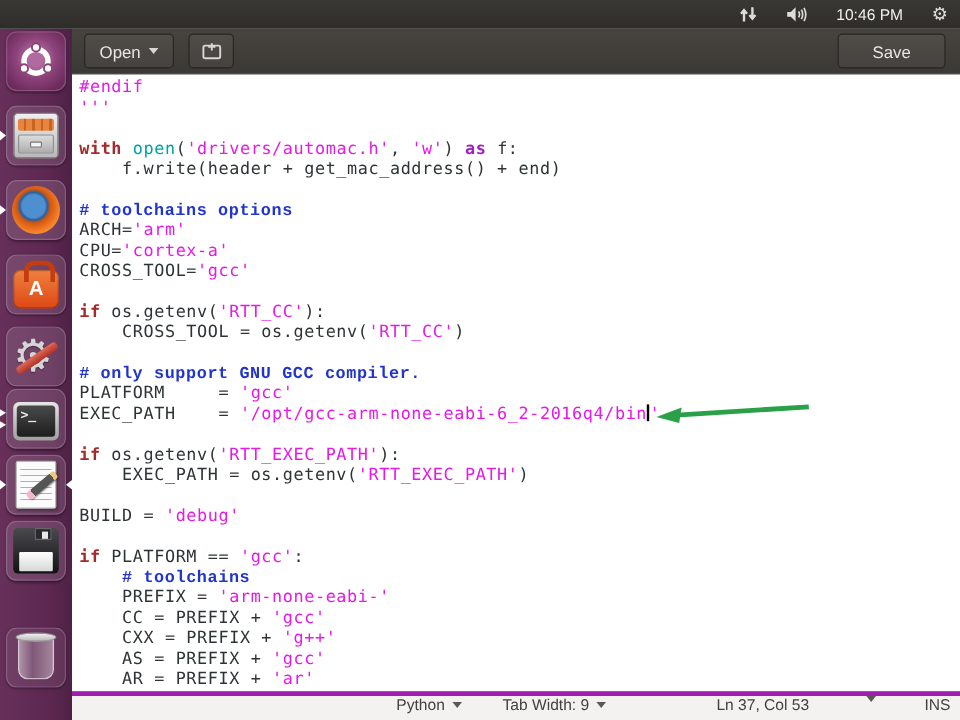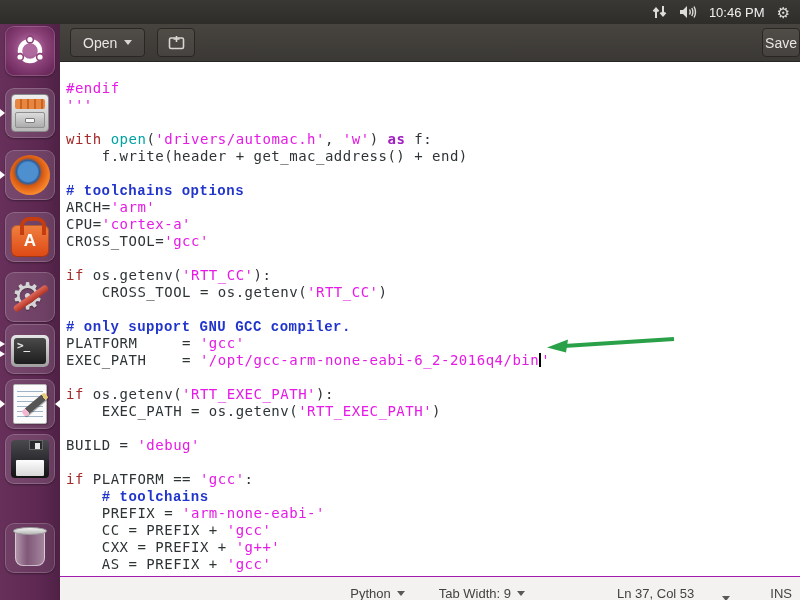--- a/index.html
+++ b/index.html
@@ -6,21 +6,21 @@
   html,body { width:800px; height:600px; overflow:hidden; background:#fff;
               font-family:"Liberation Sans", sans-serif; }
   .screen { position:relative; width:800px; height:600px; }
 
   
   .topbar { position:absolute; left:0; top:0; width:800px; height:24px;
             background:linear-gradient(#3a3834,#2f2d2a); color:#fff;
             display:flex; align-items:center; z-index:30; }
   .topbar-title { font-size:13px; font-weight:bold; padding-left:8px; color:#f1f0ee;
                   white-space:nowrap; }
-  .tray { margin-left:auto; display:flex; align-items:center; gap:12px; padding-right:10px; }
+  .tray { margin-left:auto; display:flex; align-items:center; gap:24px; padding-right:10px; }
   .tray svg { display:block; }
   .tray-time { font-size:13px; color:#f1f0ee; }
   .tray-gear { font-size:15px; color:#dedcd8; line-height:1; }
 
   
   .launcher { position:absolute; left:0; top:24px; width:60px; height:576px;
               background:linear-gradient(90deg,#66305a,#5c2751 70%,#4e2145); z-index:20; }
   .tile { position:absolute; left:5px; width:50px; height:50px; border-radius:9px;
           background:rgba(255,255,255,.12); box-shadow:inset 0 0 0 1px rgba(255,255,255,.18),0 1px 2px rgba(0,0,0,.35);
           display:flex; align-items:center; justify-content:center; }
@@ -88,43 +88,43 @@
 
   
   .headerbar { position:absolute; left:60px; top:24px; width:740px; height:38px;
     background:linear-gradient(#47443f,#3b3935); border-bottom:1px solid #282624;
     display:flex; align-items:center; z-index:10; }
   .hbtn { height:29px; background:linear-gradient(#504d47,#454240);
     border:1px solid #292723; border-radius:4px; color:#e8e6e2; font-size:14px;
     display:flex; align-items:center; gap:7px; padding:0 12px; }
   .hbtn.openbtn { margin-left:10px; }
   .hbtn.iconbtn { margin-left:12px; width:38px; justify-content:center; padding:0; }
-  .hbtn.savebtn { margin-left:auto; padding:0 2px; }
+  .hbtn.savebtn { margin-left:auto; margin-right:12px; padding:0 28px; }
   .chev { width:0; height:0; border-left:4px solid transparent; border-right:4px solid transparent;
     border-top:5px solid #d8d6d2; display:inline-block; }
 
   
   .editor { position:absolute; left:60px; top:62px; width:740px; height:514px;
     background:#fff; overflow:hidden; }
   .code { font-family:"DejaVu Sans Mono","Liberation Mono",monospace; font-size:14px;
-    line-height:17px; letter-spacing:0.5px; color:#2e3436; padding:18px 0 0 6px;
+    line-height:17px; letter-spacing:0.5px; color:#2e3436; padding:3px 0 0 6px;
     white-space:pre; }
   .code-line { height:17px; }
-  .kw  { color:var(--kw);  font-weight:normal; }
+  .kw  { color:var(--kw);  font-weight:bold; }
   .kw2 { color:var(--kw2); font-weight:bold; }
   .com { color:var(--com); font-weight:bold;font-family:Liberation Mono, monospace; }
   .str { color:var(--str); }
   .bi  { color:var(--bi); }
   .caret { display:inline-block; width:2px; height:14px; background:#000; vertical-align:-2px; }
 
   .arrow-annot { position:absolute; left:486px; top:273px; width:130px; height:20px; }
 
   
   .statusbar { position:absolute; left:60px; top:576px; width:740px; height:25px;
-    background:#f3f2f0; border-top:1px solid #a21caf; display:flex; align-items:flex-end;
+    background:#f3f2f0; border-top:4px solid #a21caf; display:flex; align-items:flex-start;
     font-size:13px; color:#43423f; }
   .sb-item { display:flex; align-items:center; gap:6px; }
   .chev-dark { width:0; height:0; border-left:4px solid transparent; border-right:4px solid transparent;
     border-top:5px solid #5a5955; display:inline-block; }
   .sp { flex:1; }
 </style>
 </head>
 <body>
 
 <div class="screen">
@@ -243,20 +243,20 @@
   <div class="statusbar">
     <span class="sp"></span>
     <span class="sb-item" style="margin-right:34px;">
       <span>Python</span>
       <span class="chev-dark"></span>
     </span>
     <span class="sb-item" style="margin-right:92px;">
       <span>Tab Width: 9</span>
       <span class="chev-dark"></span>
     </span>
-    <span class="sb-item" style="margin-right:28px;">
+    <span class="sb-item" style="margin-right:48px;">
       <span>Ln 37, Col 53</span>
     </span>
     <span class="chev-dark" style="margin-right:40px;"></span>
     <span style="margin-right:8px;">INS</span>
   </div>
 
 </div>
 
 </body></html>

